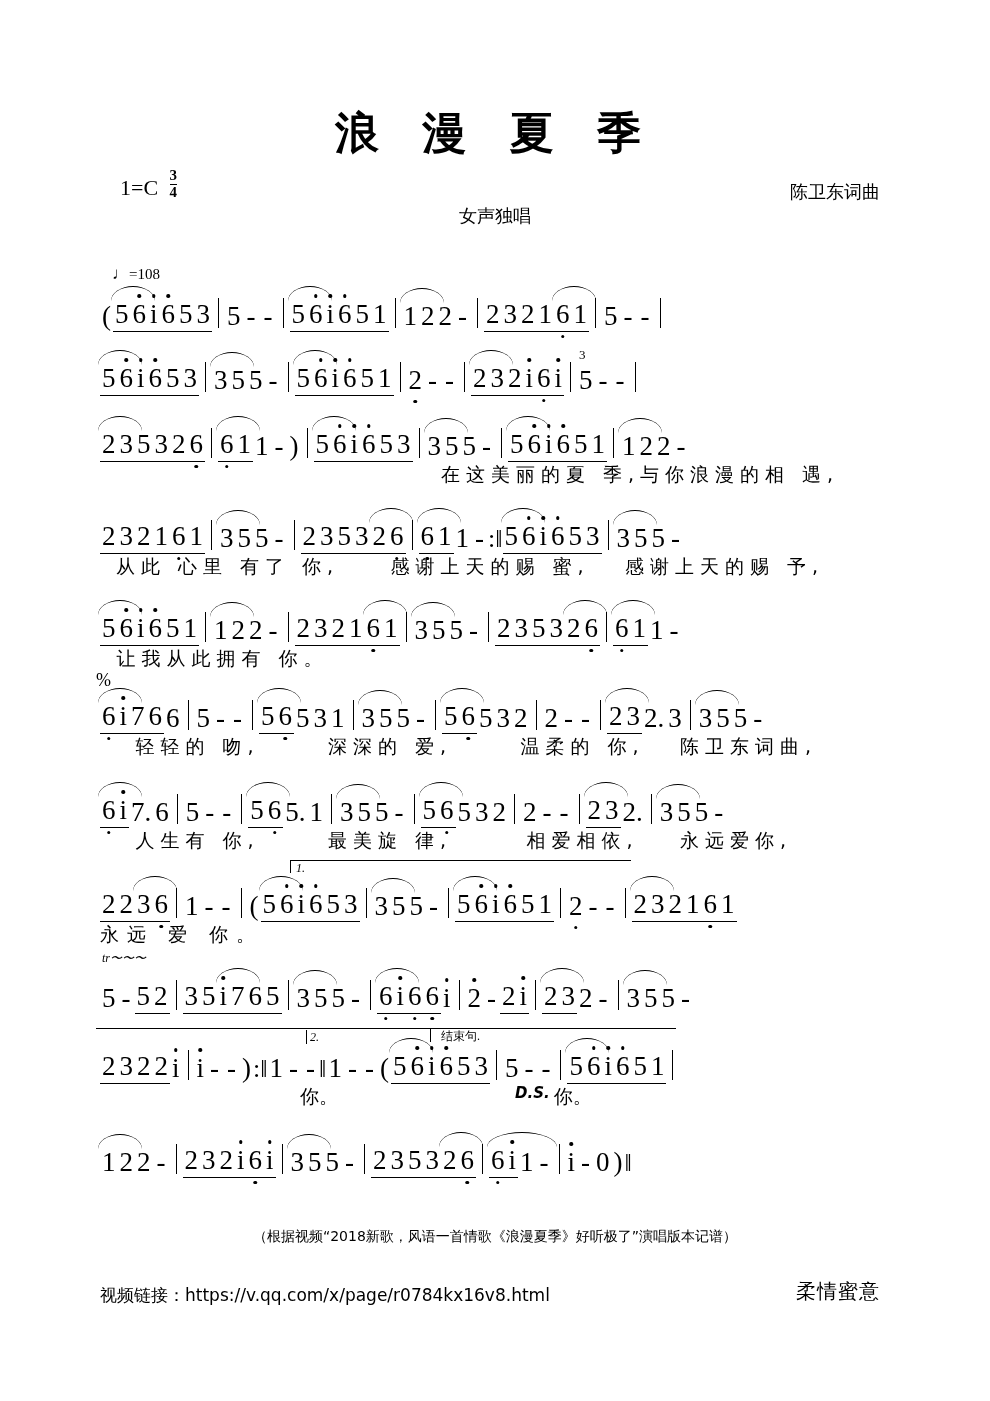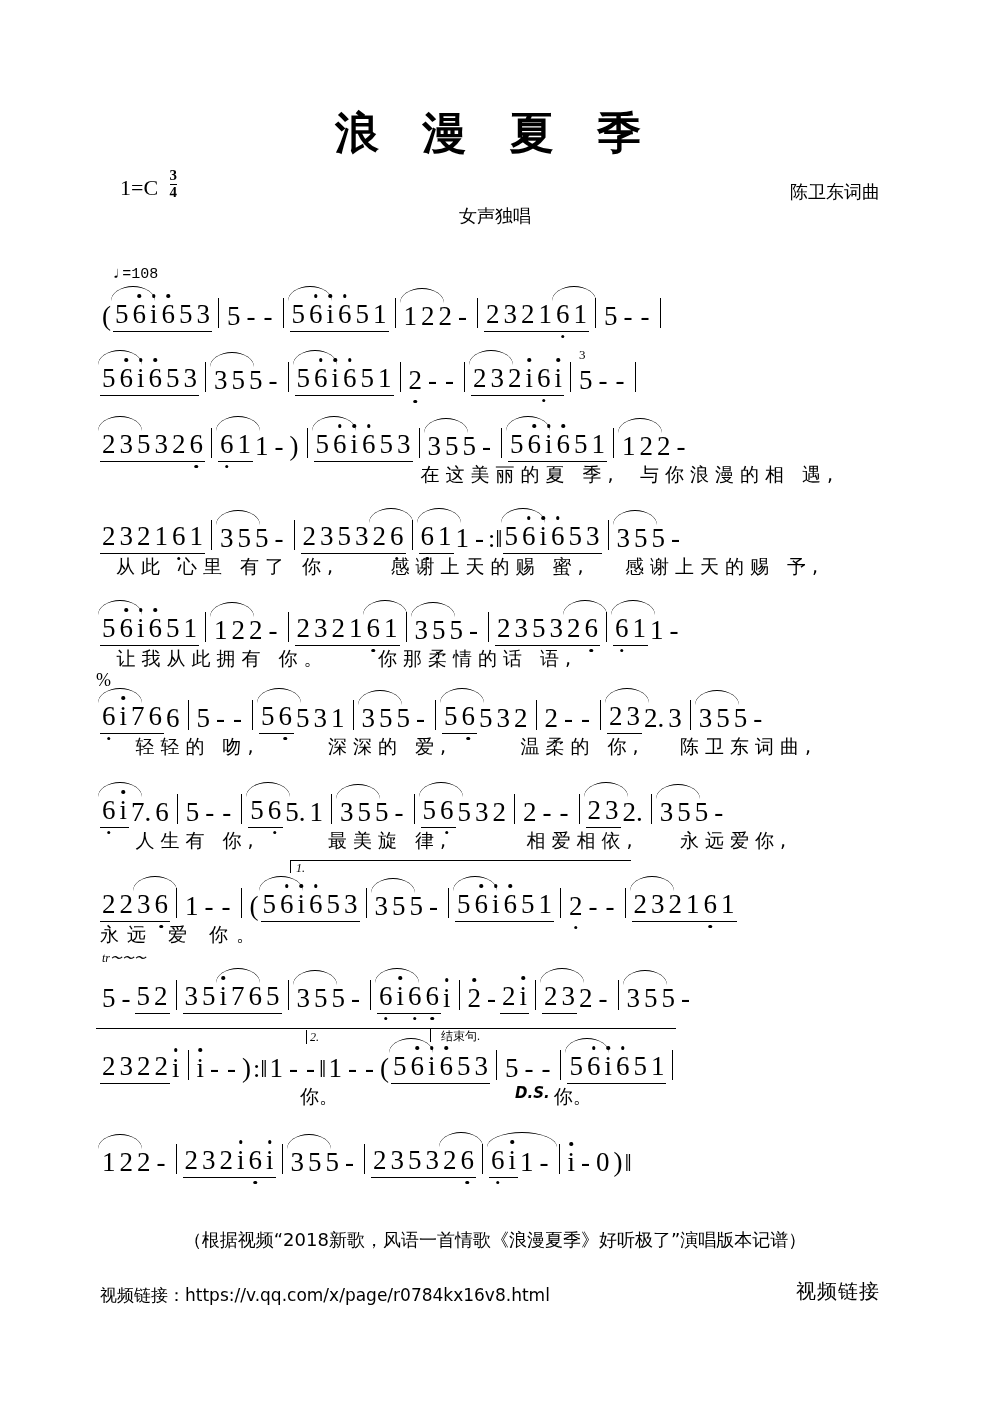--- a/index.html
+++ b/index.html
@@ -41,21 +41,21 @@
     font-size:18px;
   }
   .voice{
     position:absolute;top:168px;left:0;width:990px;
     text-align:center;
     font-size:18px;
   }
   .tempo{
     position:absolute;top:228px;left:112px;
     font-size:15px;
-    font-family:Liberation Mono, monospace;
+    font-family:Liberation Serif, serif;
   }
   .tempo .note{font-size:17px;}
 
   
   .system{
     position:absolute;
     left:100px;
     width:790px;
     height:auto;
   }
@@ -120,21 +120,21 @@
   .slur.w2{width:70px;}
   .dash{display:inline-block;padding:0 4px;}
   .grp{position:relative;display:inline-flex;align-items:flex-end;}
 
   .lyric span{display:inline-block;text-align:center;}
   .repeat-open, .repeat-close{font-size:26px;}
 
   .footnote{
     position:absolute;left:0;width:990px;text-align:center;
     top:1192px;
-    font-size:18px;
+    font-size:14px;
     font-family:"DejaVu Sans", sans-serif;
   }
   .videolink{
     position:absolute;left:100px;top:1248px;
     font-size:17px;
     font-family:"DejaVu Sans", sans-serif;
   }
   .seal{
     position:absolute;right:110px;top:1242px;
     font-size:20px;
@@ -358,21 +358,21 @@
       <span class="grp">
           <span class="slur"></span>
           <span class="n">1</span>
           <span class="n">2</span>
         </span>
       <span class="n">2</span>
         <span class="dash">-</span>
     </div>
     <div class="lyric">
       <span style="width:300px;"></span>
-      <span style="width:240px;letter-spacing:6px;">在这美丽的夏 季,</span>
+      <span style="width:240px;letter-spacing:6px;text-align:right;">在这美丽的夏 季,</span>
       <span style="letter-spacing:6px;">与你浪漫的相 遇,</span>
     </div>
   </div>
 
   <div class="system" style="top:470px;">
     <div class="notes">
       <span class="grp">
           <span class="n u1">2</span>
           <span class="n u1">3</span>
         </span>
@@ -507,21 +507,20 @@
       <span class="grp">
           <span class="slur"></span>
           <span class="n u1 lo">6</span>
           <span class="n u1">1</span>
         </span>
       <span class="n">1</span>
         <span class="dash">-</span>
     </div>
     <div class="lyric">
       <span style="width:245px;letter-spacing:6px;">让我从此拥有 你。</span>
-      <span style="width:265px;letter-spacing:6px;">你那柔情的话 语,</span>
     </div>
   </div>
 
   <div class="system" style="top:650px;">
     <div style="position:absolute;left:-4px;top:-16px;font-size:18px;">%</div>
     <div class="notes">
       <span class="grp">
           <span class="slur"></span>
           <span class="n u1 lo">6</span>
           <span class="n u1 hi">i</span>
@@ -926,15 +925,15 @@
       <span class="n hi">i</span>
         <span class="dash">-</span>
       <span class="n">0</span>
       <span class="n">)</span>
       <span class="repeat-close">‖</span>
     </div>
   </div>
 
   <div class="footnote">（根据视频“2018新歌，风语一首情歌《浪漫夏季》好听极了”演唱版本记谱）</div>
   <div class="videolink">视频链接：https://v.qq.com/x/page/r0784kx16v8.html</div>
-  <div class="seal">视频链接</div>
+  <div class="seal">柔情蜜意</div>
 
 </div>
 
 </body></html>

